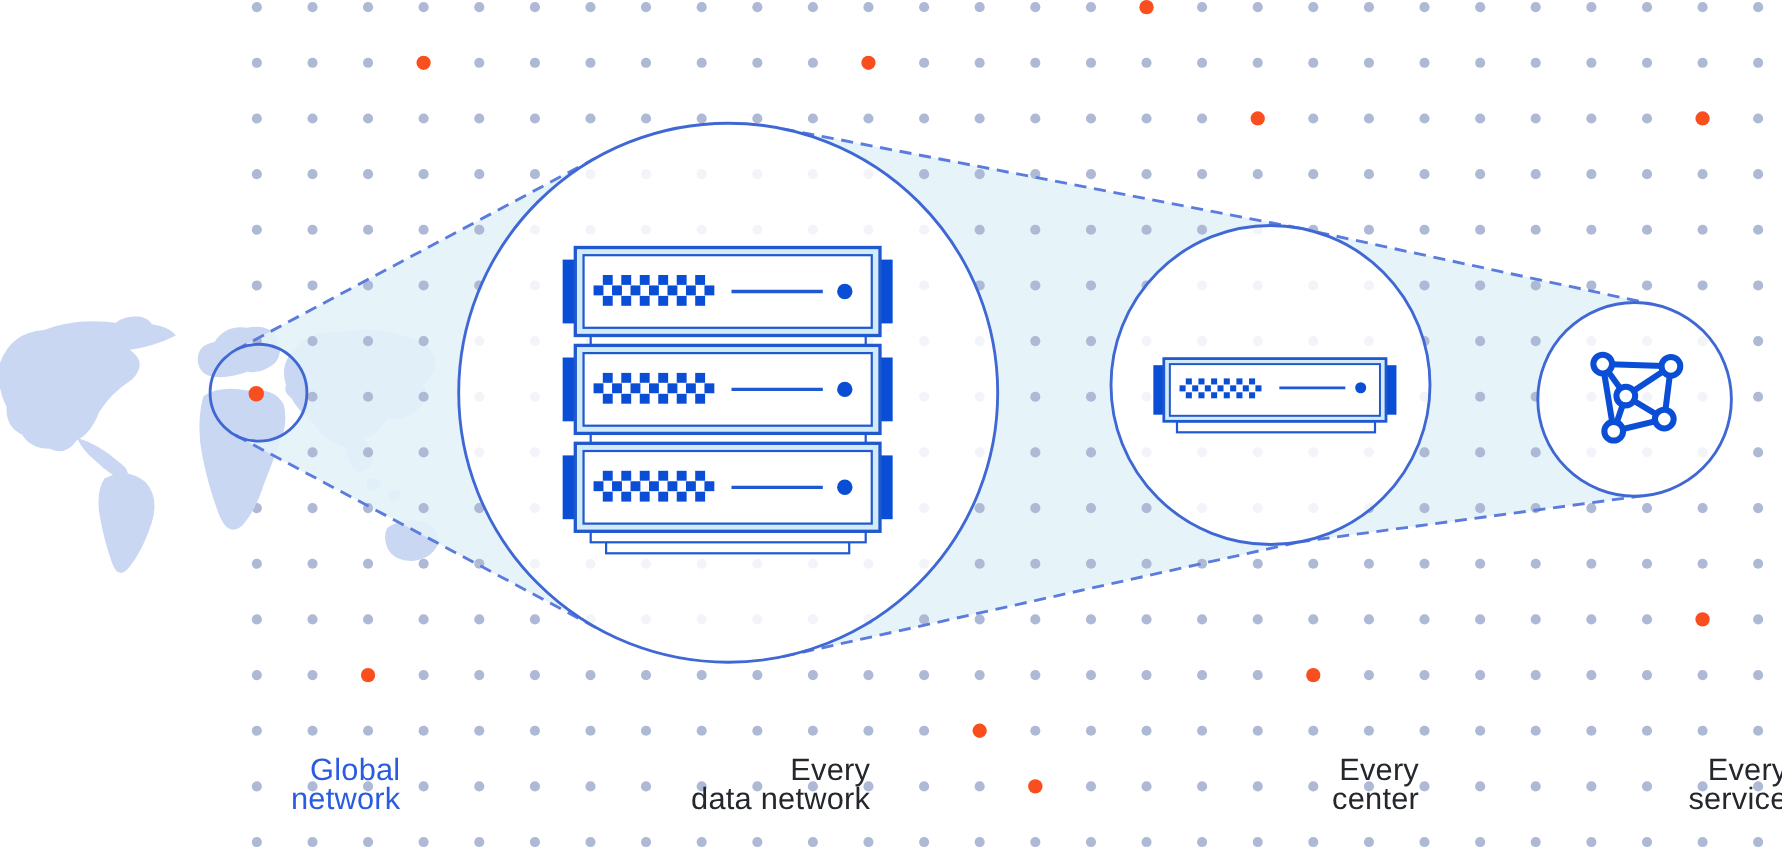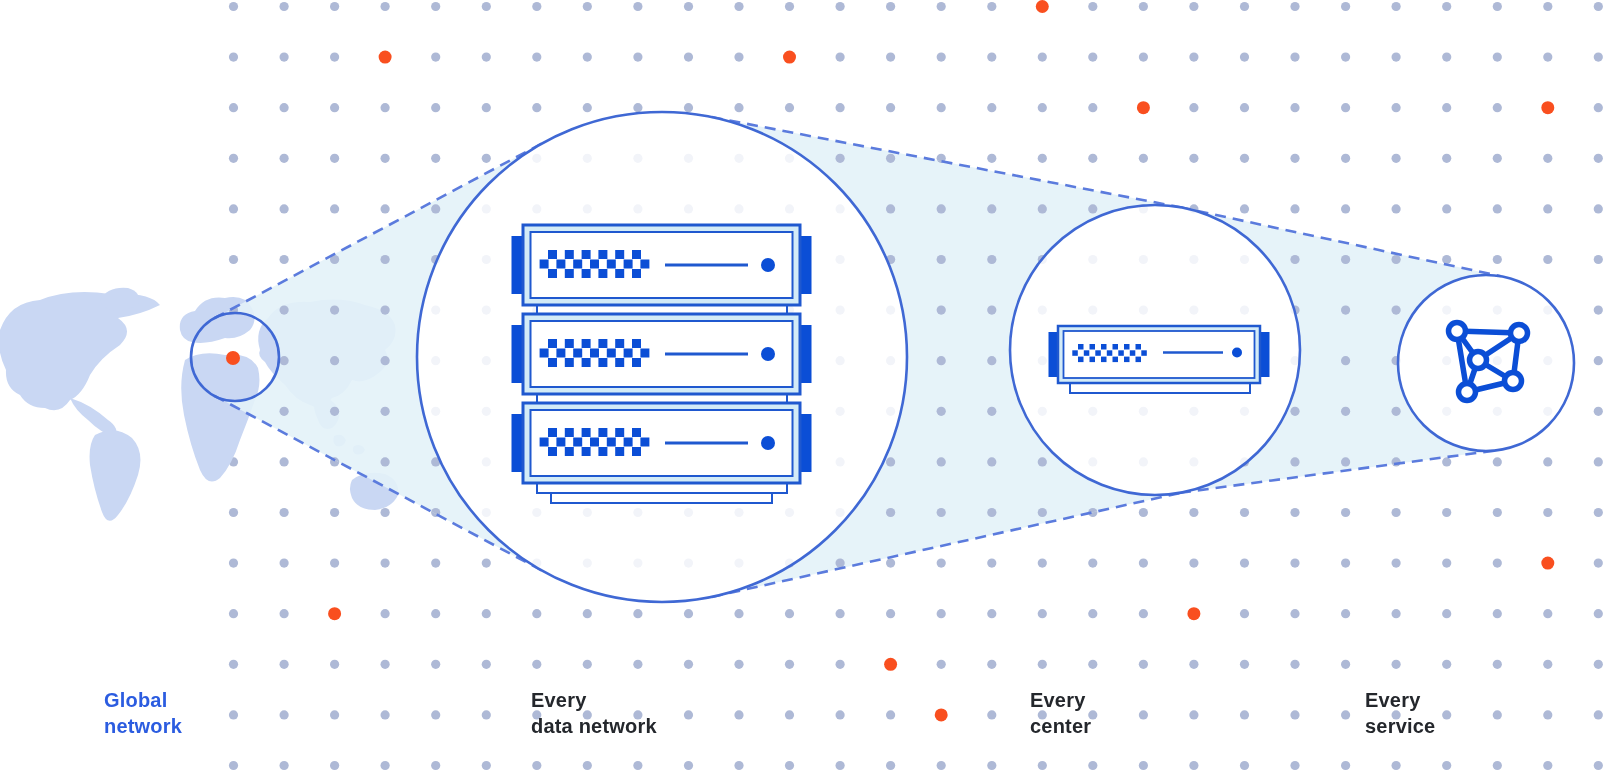--- a/index.html
+++ b/index.html
@@ -7,23 +7,23 @@
     position:relative;
     width:1620px;height:782px;
     overflow:hidden;
     background:#ffffff;
     font-family:"Liberation Sans", sans-serif;
   }
   #diagram-svg{position:absolute;left:0;top:0;}
   .stage-label{
     position:absolute;
     width:260px;
-    text-align:left;
-    font-weight:bold;
-    font-size:20px;
+    text-align:right;
+    font-weight:normal;
+    font-size:28px;
     line-height:26px;
     color:#24272c;
     letter-spacing:.2px;
   }
   .stage-label.blue{color:#2b5ce0;}
   .stage-label span{display:block;}
 </style>
 </head>
 <body>
 

